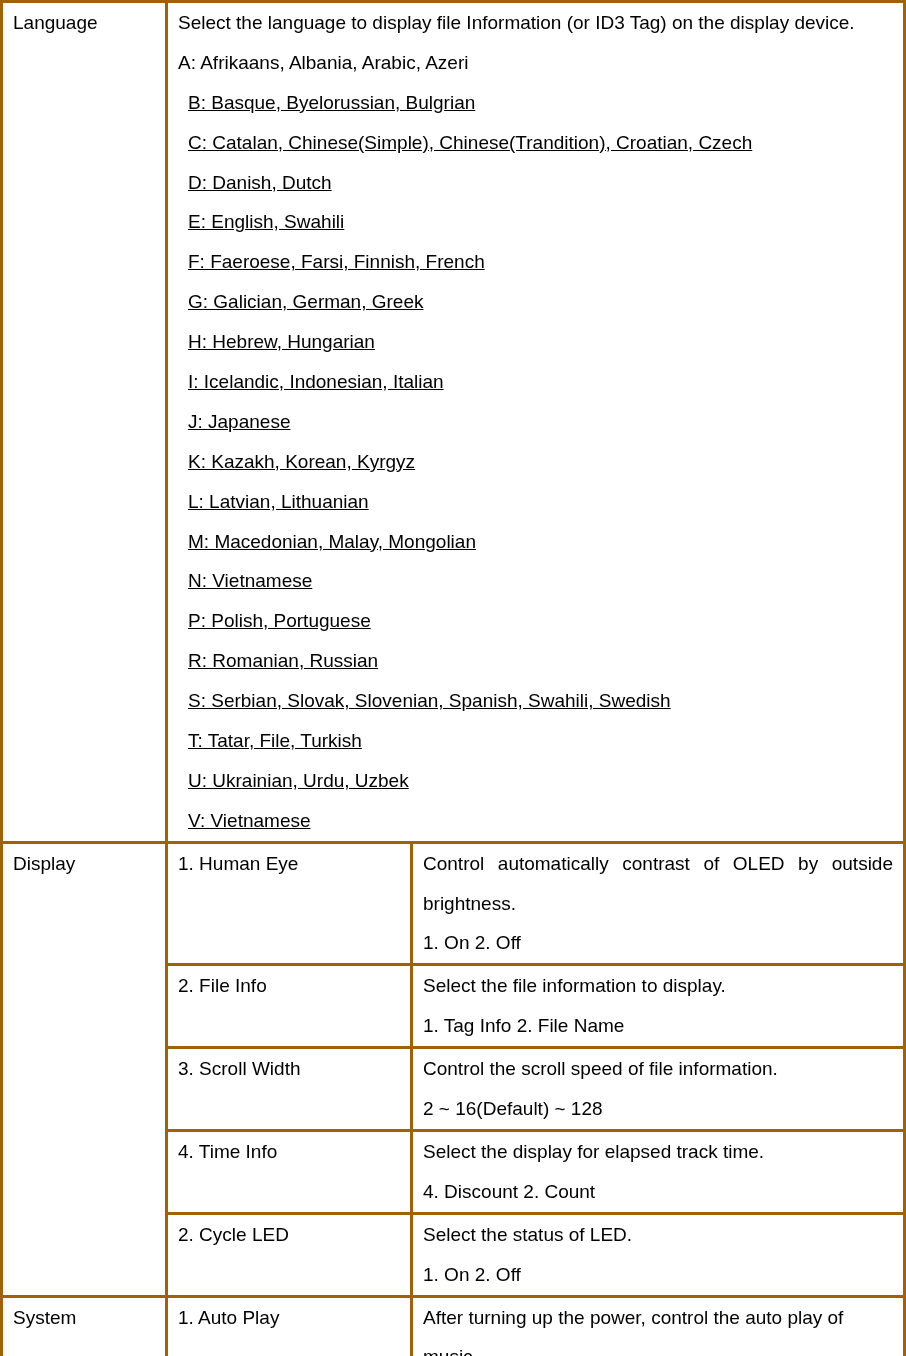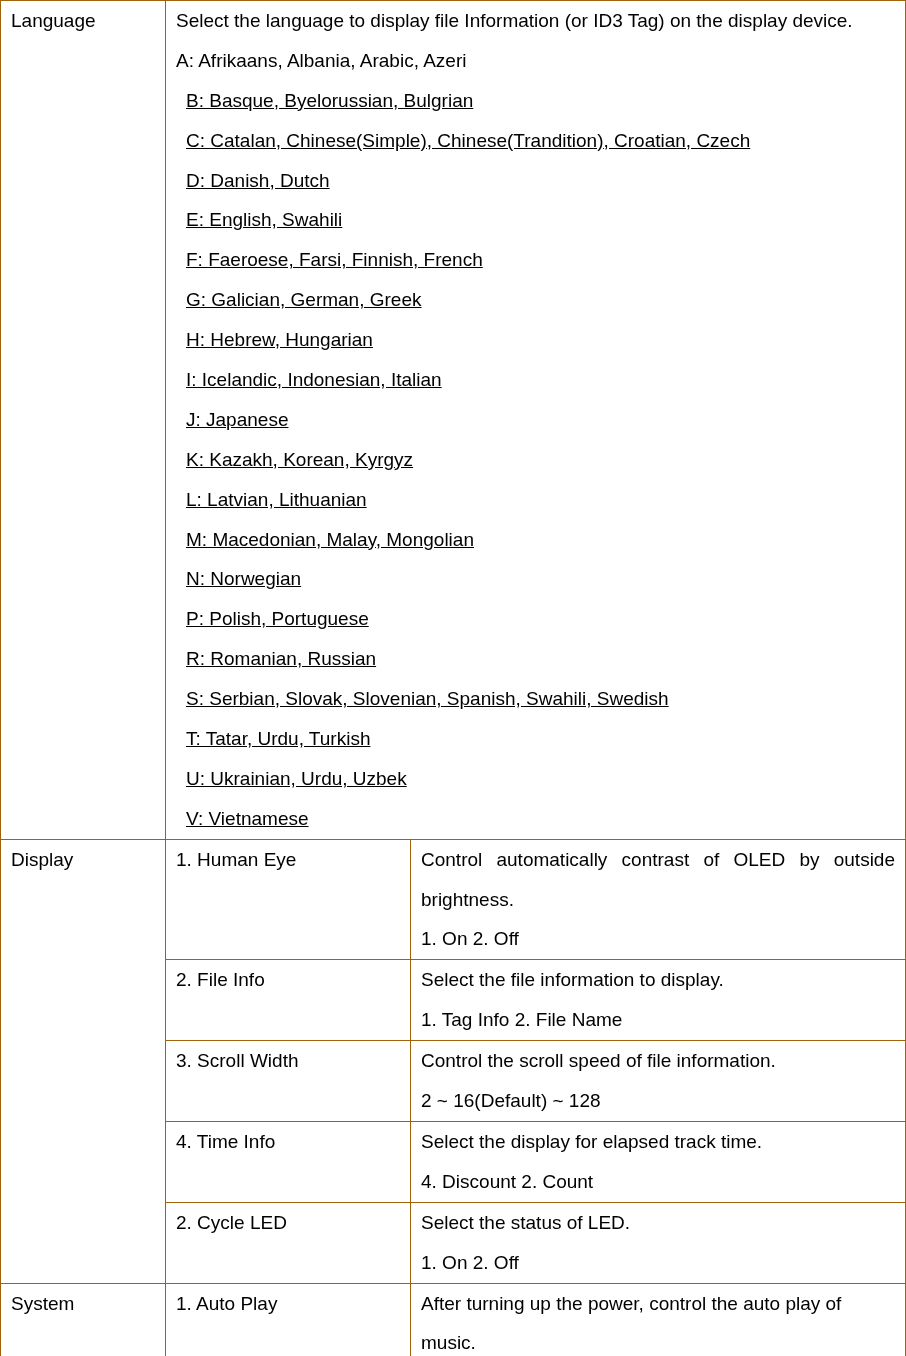--- a/index.html
+++ b/index.html
@@ -12,21 +12,21 @@
     background: #fff;
     width: 906px;
     line-height: 2.1;
   }
   table {
     border-collapse: collapse;
     width: 100%;
     table-layout: fixed;
   }
   td {
-    border: 1px solid #a16207;
+    border: 3px solid #a16207;
     vertical-align: top;
     padding: 0 10px;
   }
   .col1 { width: 165px; }
   .col2 { width: 245px; }
   .col3 { width: auto; }
   .justify { text-align: justify; text-justify: inter-word; }
   .indent { padding-left: 10px; display: block; text-decoration: underline; }
   .linewrap { display: block; }
 </style>
@@ -53,25 +53,25 @@
         <span class="linewrap indent">D: Danish, Dutch</span>
         <span class="linewrap indent">E: English, Swahili</span>
         <span class="linewrap indent">F: Faeroese, Farsi, Finnish, French</span>
         <span class="linewrap indent">G: Galician, German, Greek</span>
         <span class="linewrap indent">H: Hebrew, Hungarian</span>
         <span class="linewrap indent">I: Icelandic, Indonesian, Italian</span>
         <span class="linewrap indent">J: Japanese</span>
         <span class="linewrap indent">K: Kazakh, Korean, Kyrgyz</span>
         <span class="linewrap indent">L: Latvian, Lithuanian</span>
         <span class="linewrap indent">M: Macedonian, Malay, Mongolian</span>
-        <span class="linewrap indent">N: Norwegian</span>
+        <span class="linewrap indent">N: Vietnamese</span>
         <span class="linewrap indent">P: Polish, Portuguese</span>
         <span class="linewrap indent">R: Romanian, Russian</span>
         <span class="linewrap indent">S: Serbian, Slovak, Slovenian, Spanish, Swahili, Swedish</span>
-        <span class="linewrap indent">T: Tatar, Urdu, Turkish</span>
+        <span class="linewrap indent">T: Tatar, File, Turkish</span>
         <span class="linewrap indent">U: Ukrainian, Urdu, Uzbek</span>
         <span class="linewrap indent">V: Vietnamese</span>
       </td>
     </tr>
 
     <tr>
       <td rowspan="5">
         <span>Display</span>
       </td>
       <td>

